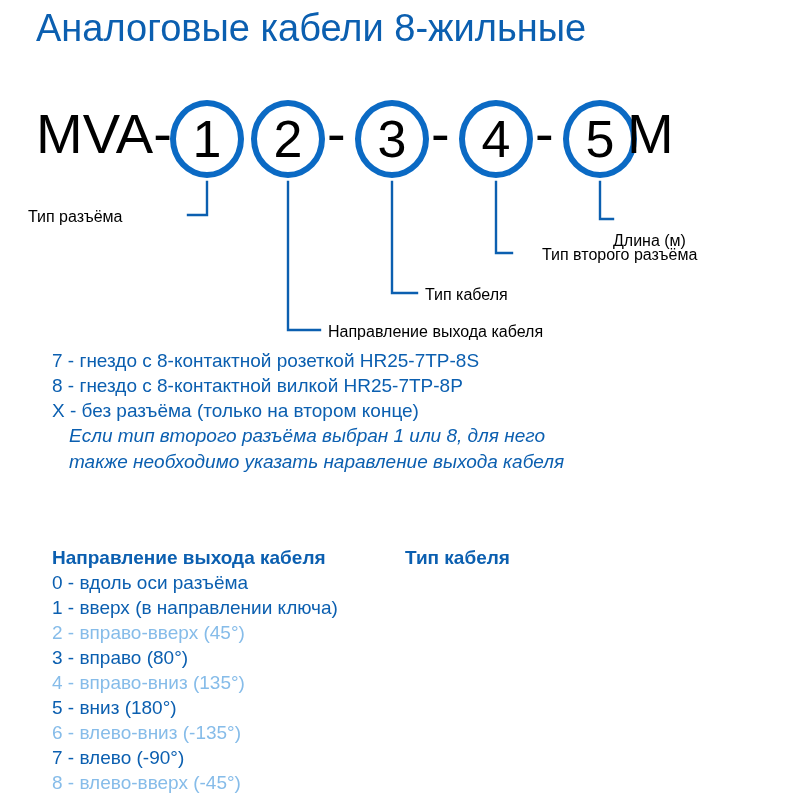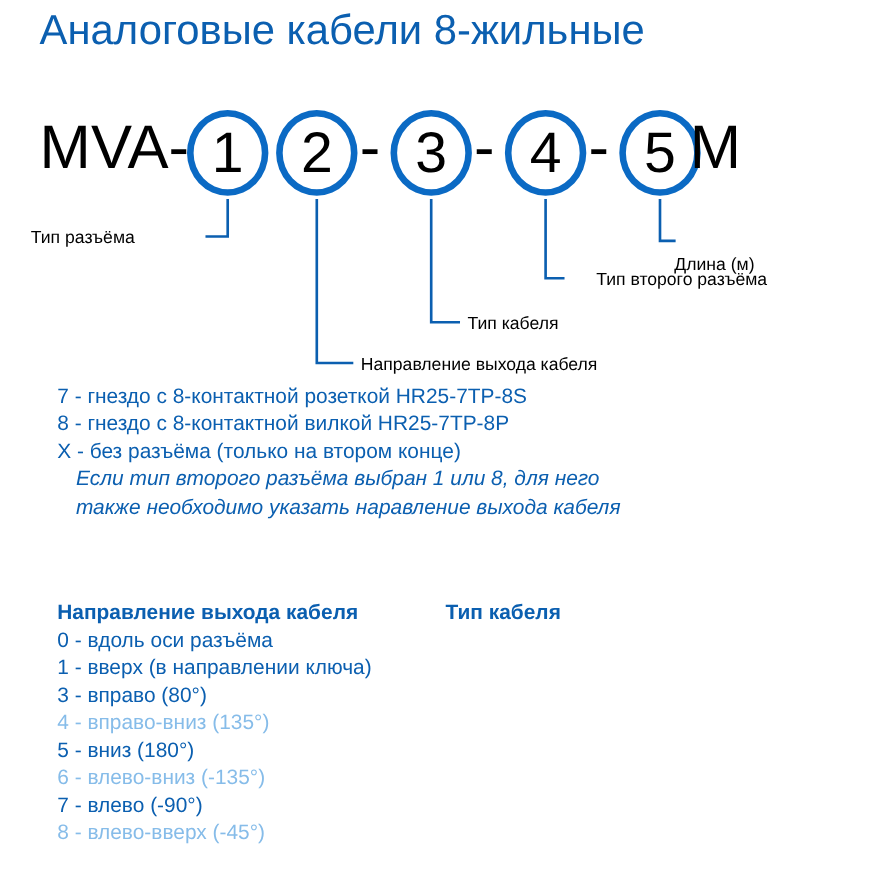--- a/index.html
+++ b/index.html
@@ -183,20 +183,21 @@
   <div class="block-line">8 - гнездо с 8-контактной вилкой HR25-7TP-8P</div>
   <div class="block-line">X - без разъёма (только на втором конце)</div>
   <div class="block-note">Если тип второго разъёма выбран 1 или 8, для него</div>
   <div class="block-note">также необходимо указать наравление выхода кабеля</div>
 </div>
 
 <div class="info-block" id="cable-direction">
   <div class="block-title">Направление выхода кабеля</div>
   <div class="block-line">0 - вдоль оси разъёма</div>
   <div class="block-line">1 - вверх (в направлении ключа)</div>
+  <div class="block-line dim">2 - вправо-вверх (45°)</div>
   <div class="block-line">3 - вправо (80°)</div>
   <div class="block-line dim">4 - вправо-вниз (135°)</div>
   <div class="block-line">5 - вниз (180°)</div>
   <div class="block-line dim">6 - влево-вниз (-135°)</div>
   <div class="block-line">7 - влево (-90°)</div>
   <div class="block-line dim">8 - влево-вверх (-45°)</div>
 </div>
 
 <div class="info-block" id="cable-type">
   <div class="block-title">Тип кабеля</div>

